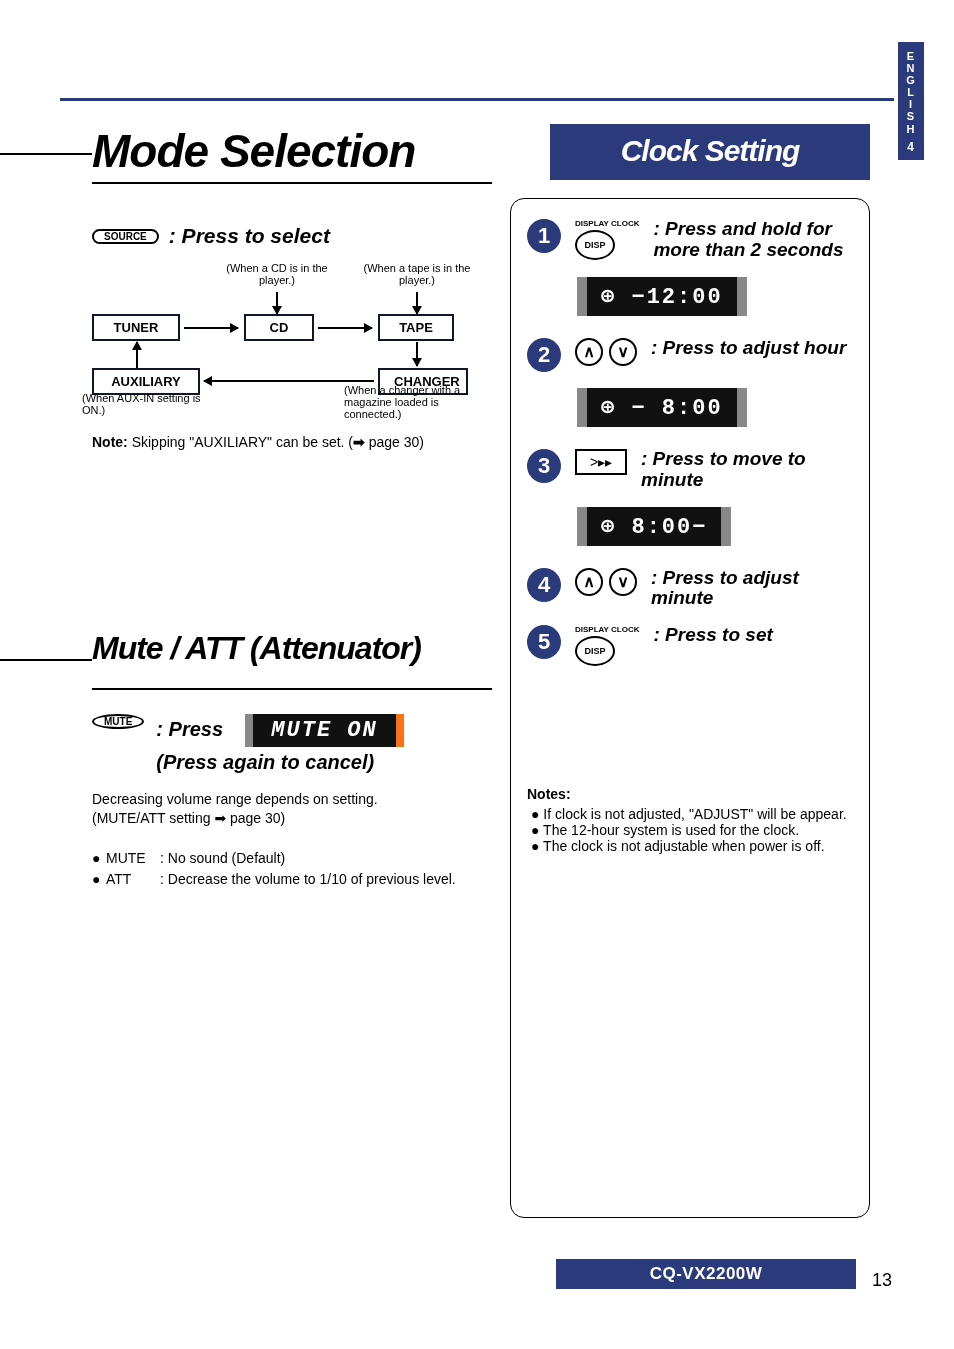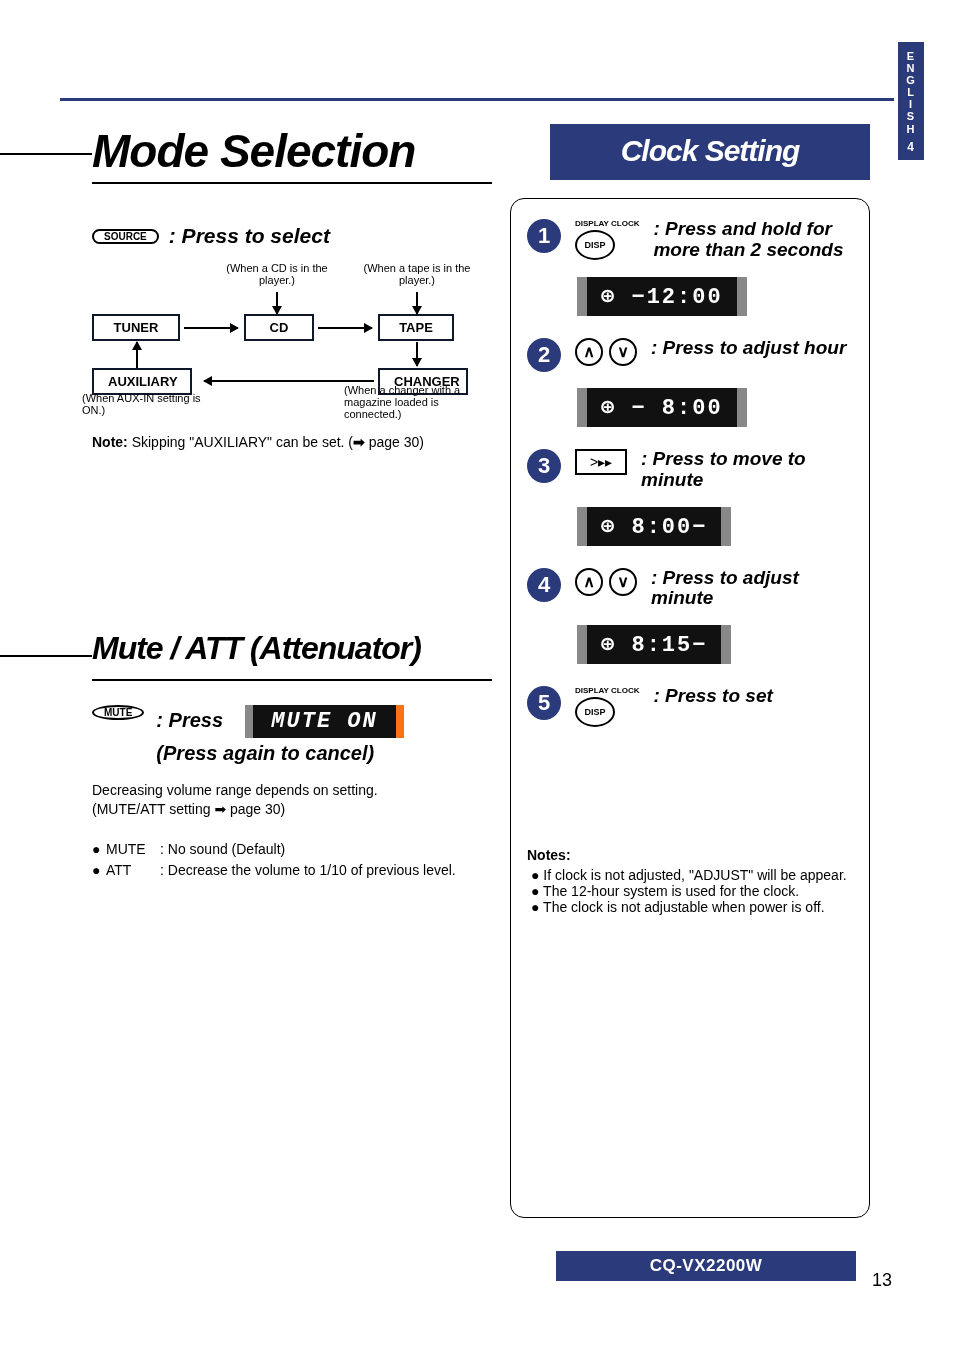--- a/index.html
+++ b/index.html
@@ -36,21 +36,21 @@
     border:2px solid #000; border-radius:50px; padding:0 10px; font-size:10px; font-weight:bold;
     display:inline-flex; align-items:center; justify-content:center; min-width:52px;
   }
   .press-select { font-size:21px; font-weight:900; font-style:italic; }
 
   .flow { margin-top:14px; position:relative; width:380px; height:160px; }
   .box { position:absolute; border:2px solid #0f172a; padding:4px 14px; font-weight:900; font-size:13px; background:#fff; text-align:center; }
   .box.tuner { left:0; top:52px; width:88px;}
   .box.cd { left:152px; top:52px; width:70px;}
   .box.tape { left:286px; top:52px; width:76px;}
-  .box.auxiliary { left:0; top:106px; width:100px;}
+  .box.auxiliary { left:0; top:106px; width:108px;}
   .box.changer { left:286px; top:106px; width:90px;}
   .caption { position:absolute; font-size:11px; line-height:1.1; text-align:center;}
   .cap-cd { left:120px; top:0; width:130px;}
   .cap-tape { left:260px; top:0; width:130px;}
   .cap-aux { left:-10px; top:130px; width:130px; text-align:left;}
   .cap-changer { left:252px; top:122px; width:150px; text-align:left;}
 
   .arrow { position:absolute; }
   .arrow.h { height:2px; background:#000; }
   .arrow.h::after{ content:""; position:absolute; right:-1px; top:-4px; border-left:9px solid #000; border-top:5px solid transparent; border-bottom:5px solid transparent;}
@@ -67,21 +67,21 @@
   .a6{ left:184px; top:30px; height:22px;}
   .a7{ left:324px; top:30px; height:22px;}
 
   .note { margin-top:12px; font-size:14px; }
   .note b { font-weight:bold;}
   .note .arrow-glyph { font-weight:bold; }
 
   .mute-title {
     margin-top:180px;
     font-size:32px; font-weight:900; font-style:italic; letter-spacing:-1px;
-    border-bottom:2px solid #000; padding-bottom:12px; position:relative;
+    border-bottom:2px solid #000; padding-bottom:21px; position:relative;
   }
   .mute-title::before{
     content:""; position:absolute; left:-92px; top:50%; width:92px; height:2px; background:#000;
   }
   .mute-row { margin-top:24px; display:flex; align-items:flex-start; gap:12px;}
   .mute-label { font-size:20px; font-weight:900; font-style:italic; line-height:1.15;}
   .lcd {
     background:#111; color:#fff; font-family:"Courier New",monospace; font-weight:bold;
     padding:4px 18px; font-size:22px; letter-spacing:2px; display:inline-block;
     border-left:8px solid #888; border-right:8px solid #f97316;
@@ -117,21 +117,21 @@
     background:#111; color:#fff; font-family:"Courier New",monospace; font-weight:bold;
     padding:6px 14px; font-size:22px; letter-spacing:2px; display:inline-block;
     border-left:10px solid #888; border-right:10px solid #888;
   }
   .clock-notes { margin-top:120px; font-size:14px;}
   .clock-notes b { display:block; margin-bottom:4px;}
   .clock-notes ul { list-style:none; padding-left:4px;}
   .clock-notes li::before{ content:"● "; }
 
   .footer-bar {
-    position:absolute; bottom:68px; left:556px; width:300px; background:#2a3a7a; color:#fff;
+    position:absolute; bottom:60px; left:556px; width:300px; background:#2a3a7a; color:#fff;
     font-weight:900; font-size:17px; text-align:center; padding:5px 0; letter-spacing:0.5px;
   }
   .page-num { position:absolute; bottom:58px; right:62px; font-size:18px;}
 </style>
 </head>
 <body>
 
 <div class="top-rule"></div>
 
 <div class="side-tab">
@@ -250,21 +250,20 @@
     <div class="step-lcd"><span class="clock-lcd">⊕   8:00−</span></div>
 
     <div class="step">
       <div class="step-num">4</div>
       <div class="step-icons">
         <div class="round-btn">∧</div>
         <div class="round-btn">∨</div>
       </div>
       <div class="step-text">: Press to adjust minute</div>
     </div>
-    <div class="step-lcd"><span class="clock-lcd">⊕   8:15−</span></div>
 
     <div class="step">
       <div class="step-num">5</div>
       <div class="step-icons">
         <div>
           <div class="tiny-label">DISPLAY CLOCK</div>
           <div class="disp-btn">DISP</div>
         </div>
       </div>
       <div class="step-text">: Press to set</div>

